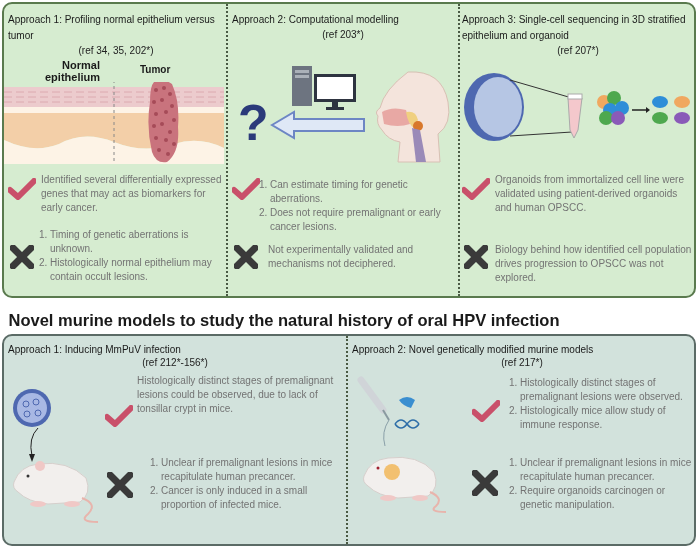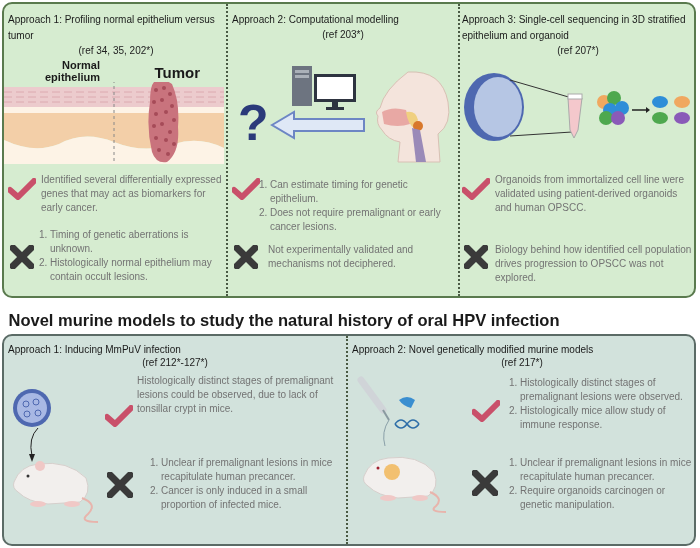--- a/index.html
+++ b/index.html
@@ -19,21 +19,21 @@
 </head>
 <body>
 
 <div class="abs top-panel"></div>
 <div class="abs vdash" style="left:226px;top:4px;height:292px;"></div>
 <div class="abs vdash" style="left:458px;top:4px;height:292px;"></div>
 
 <div class="abs title" style="left:8px;top:12px;width:216px;">Approach 1: Profiling normal epithelium versus tumor</div>
 <div class="abs ref" style="left:8px;top:45px;width:216px;">(ref 34, 35, 202*)</div>
 <div class="abs" style="left:30px;top:59px;width:70px;font-weight:bold;font-size:11px;text-align:right;line-height:12px;">Normal epithelium</div>
-<div class="abs" style="left:140px;top:64px;width:60px;font-weight:bold;font-size:15px;text-align:right;">Tumor</div>
+<div class="abs" style="left:140px;top:64px;width:60px;font-weight:bold;font-size:10px;text-align:left;">Tumor</div>
 <div class="abs" style="left:4px;top:82px;width:220px;height:82px;">
   <svg width="220" height="82" viewBox="0 0 220 82">
     <rect x="0" y="5" width="220" height="20" fill="#eccbcd"></rect>
     <line x1="0" y1="10" x2="220" y2="10" stroke="#dcaab0" stroke-width="1" stroke-dasharray="8,4"></line>
     <line x1="0" y1="15" x2="220" y2="15" stroke="#dcaab0" stroke-width="1" stroke-dasharray="8,4"></line>
     <line x1="0" y1="20" x2="220" y2="20" stroke="#dcaab0" stroke-width="1" stroke-dasharray="8,4"></line>
     <rect x="0" y="25" width="220" height="6" fill="#fdf3e6"></rect>
     <path d="M0,31 L220,31 L220,66 Q195,54 170,62 Q140,72 110,60 Q80,48 55,62 Q30,72 0,58 Z" fill="#f3cfa8"></path>
     <path d="M0,58 Q30,72 55,62 Q80,48 110,60 Q140,72 170,62 Q195,54 220,66 L220,82 L0,82 Z" fill="#fdf3e6"></path>
     <line x1="110" y1="-20" x2="110" y2="82" stroke="#888" stroke-width="1" stroke-dasharray="3,3"></line>
@@ -105,21 +105,21 @@
     <path d="M44,60 L52,62 L58,94 L48,94 Z" fill="#9a8ab8"></path>
   </svg>
 </div>
 <div class="abs" style="left:232px;top:178px;width:28px;height:22px;">
   <svg width="28" height="22" viewBox="0 0 28 22">
       <path d="M2,12 L10,19 L26,3" fill="none" stroke="#c9506a" stroke-width="6" stroke-linecap="round" stroke-linejoin="round"></path>
     </svg>
 </div>
 <div class="abs txt" style="left:250px;top:178px;width:208px;">
   <ol>
-    <li>Can estimate timing for genetic epithelium.</li>
+    <li>Can estimate timing for genetic aberrations.</li>
     <li>Does not require premalignant or early cancer lesions.</li>
   </ol>
 </div>
 <div class="abs" style="left:234px;top:245px;width:24px;height:24px;">
   <svg width="24" height="24" viewBox="0 0 24 24">
       <path d="M3,3 L21,21 M21,3 L3,21" stroke="#3a3a3a" stroke-width="7" stroke-linecap="round"></path>
     </svg>
 </div>
 <div class="abs txt" style="left:268px;top:243px;width:186px;">Not experimentally validated and mechanisms not deciphered.</div>
 
@@ -159,21 +159,21 @@
     </svg>
 </div>
 <div class="abs txt" style="left:495px;top:243px;width:198px;">Biology behind how identified cell population drives progression to OPSCC was not explored.</div>
 
 <div class="abs main-title" style="left:0;top:311px;width:568px;">Novel murine models to study the natural history of oral HPV infection</div>
 
 <div class="abs bot-panel"></div>
 <div class="abs vdash" style="left:346px;top:336px;height:208px;"></div>
 
 <div class="abs title" style="left:8px;top:342px;width:334px;">Approach 1: Inducing MmPuV infection</div>
-<div class="abs ref" style="left:8px;top:357px;width:334px;">(ref 212*-127*)</div>
+<div class="abs ref" style="left:8px;top:357px;width:334px;">(ref 212*-156*)</div>
 <div class="abs" style="left:8px;top:386px;width:50px;height:90px;">
   <svg width="50" height="90" viewBox="0 0 50 90">
     <circle cx="24" cy="22" r="19" fill="#4e68b0"></circle>
     <circle cx="24" cy="22" r="15" fill="#a8b8e4"></circle>
     <circle cx="18" cy="18" r="3" fill="none" stroke="#4e68b0"></circle>
       <circle cx="28" cy="16" r="3" fill="none" stroke="#4e68b0"></circle>
     <circle cx="30" cy="27" r="3" fill="none" stroke="#4e68b0"></circle>
       <circle cx="19" cy="28" r="3" fill="none" stroke="#4e68b0"></circle>
     <path d="M30,42 Q20,52 24,70" fill="none" stroke="#222" stroke-width="1"></path>
     <path d="M21,68 L24,76 L27,68 Z" fill="#222"></path>

